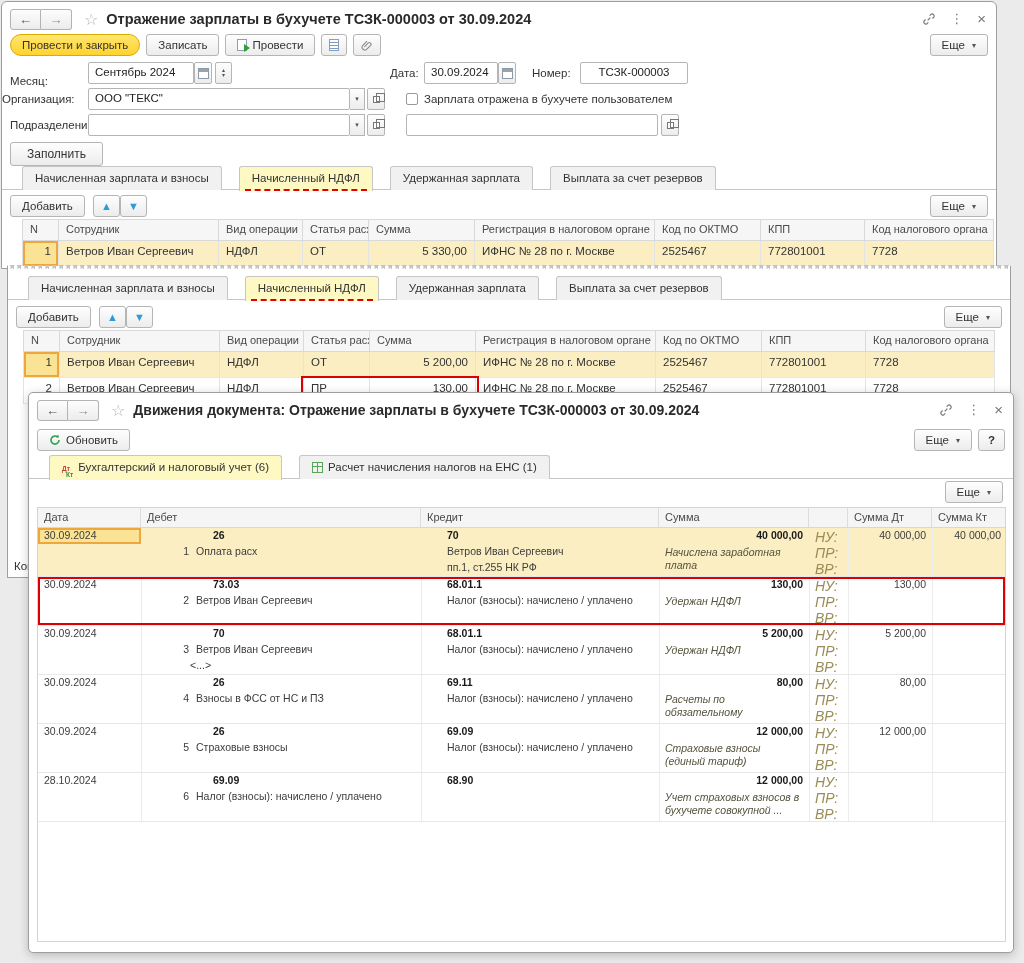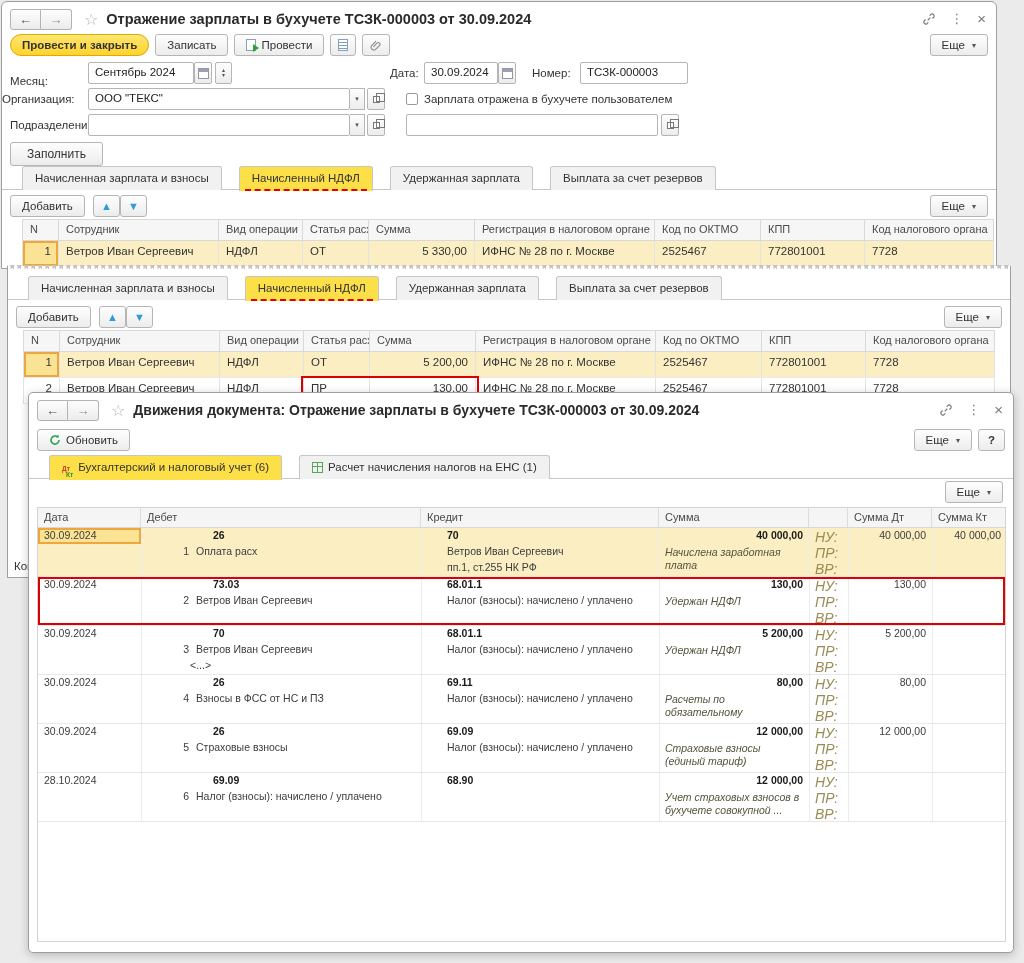--- a/index.html
+++ b/index.html
@@ -18,21 +18,21 @@
   .navbtn:first-child { border-radius:3px 0 0 3px; }
   .navbtn:last-child { border-radius:0 3px 3px 0; border-left:none; color:#8f8f8f; }
   .star { font-size:16px; color:#b5b5b5; margin:0 8px 0 12px; }
   .wtitle { font-size:14.5px; font-weight:bold; color:#2a2a2a; white-space:nowrap; }
   .winctl { position:absolute; right:10px; top:8px; display:flex; align-items:center; gap:14px; }
   .kebab { font-size:13px; color:#777; cursor:pointer; }
   .closex { font-size:15px; color:#777; cursor:pointer; }
 
   
   .btn { display:inline-flex; align-items:center; gap:5px; height:22px; padding:0 11px; background:linear-gradient(#fefefe,#ececec); border:1px solid #b5b5b5; border-radius:3px; font-size:11.5px; color:#333; cursor:pointer; font-family:"Liberation Sans",sans-serif; }
-  .btn.yellow { background:linear-gradient(#ffe670,#ffd32e); border-color:#d8ac00; font-weight:bold;border-radius:11px; }
+  .btn.yellow { background:linear-gradient(#ffe670,#ffd32e); border-color:#d8ac00; font-weight:normal;border-radius:11px; }
   .btn.iconbtn { padding:0 7px; }
   .dd { font-size:8px; color:#555; margin-left:2px; }
 
   
   .icon-post { position:relative; width:10px; height:12px; border:1px solid #8aa0b8; background:#fff; display:inline-block; }
   .icon-post::after { content:""; position:absolute; right:-4px; bottom:-2px; border-left:6px solid #2ea035; border-top:4px solid transparent; border-bottom:4px solid transparent; }
   .icon-doclist { width:10px; height:12px; border:1px solid #8aa0b8; background:repeating-linear-gradient(#fff 0 2px, #7a9cc6 2px 3px); display:inline-block; }
   .icon-cal { width:11px; height:11px; border:1px solid #8d99a5; background:linear-gradient(#98a3ae 0 3px, #fff 3px); display:inline-block; }
   .icon-open { position:relative; width:7px; height:7px; border:1px solid #777; background:#fff; display:inline-block; }
   .icon-open::before { content:""; position:absolute; left:2px; top:-4px; width:7px; height:7px; border:1px solid #777; }
@@ -52,21 +52,21 @@
   .frow { position:absolute; height:22px; display:flex; align-items:center; }
   .flabel { color:#333; }
   .fld { height:22px; border:1px solid #b5b5b5; border-radius:2px; background:#fff; padding:3px 6px; font-size:11.5px; color:#222; white-space:nowrap; overflow:hidden; }
   .ddbtn { width:15px; height:22px; border:1px solid #b5b5b5; border-left:none; background:linear-gradient(#fefefe,#ececec); display:inline-flex; align-items:center; justify-content:center; font-size:7px; color:#555; cursor:pointer; }
   .chk { width:12px; height:12px; border:1px solid #9a9a9a; background:#fff; border-radius:2px; margin-right:6px; flex:none; cursor:pointer; }
   .fillbtn { position:absolute; top:140px; left:8px; height:24px; padding:0 16px; font-size:12px; }
 
   
   .tabsbar { position:absolute; left:0; right:0; border-bottom:1px solid #c6c6c6; padding-left:4px; height:24px; }
   .tab { position:relative; display:inline-block; height:24px; line-height:22px; padding:0 12px; border:1px solid #c6c6c6; border-bottom:none; border-radius:3px 3px 0 0; background:#f1f1f1; font-size:11.5px; color:#333; margin-right:1px; vertical-align:bottom; cursor:pointer;margin-left:16px; }
-  .tab.active { background:#fde047; height:25px; margin-bottom:-1px; }
+  .tab.active { background:#fef9c3; height:25px; margin-bottom:-1px; }
   .dashannot { position:absolute; left:5px; right:5px; bottom:0; border-bottom:2px dashed #e30000; }
 
   .gridbar { position:absolute; left:8px; right:8px; height:24px; display:flex; align-items:flex-end; gap:8px; }
   .gridbar .grpmore { position:absolute; right:0; }
 
   
   .t12 { position:absolute; font-size:11.5px; }
   .trow { display:grid; grid-template-columns:36px 160px 84px 66px 106px 180px 106px 104px 130px; align-items:stretch; }
   .trow > div { padding:4px 7px; border-right:1px solid #e3e3e3; white-space:nowrap; overflow:hidden; }
   .trow > div:last-child { border-right:none; }
@@ -179,21 +179,21 @@
     <div class="frow" style="left:422px; top:2px;">
       <div class="fld" style="width:74px;">30.09.2024</div>
       <span class="sqbtn">
           <span class="icon-cal"></span>
         </span>
     </div>
     <div class="frow" style="left:530px; top:2px;">
         <span class="flabel">Номер:</span>
       </div>
     <div class="frow" style="left:578px; top:2px;">
-        <div class="fld" style="width:108px;">ТСЗК-000003</div>
+        <div class="fld" style="width:108px;text-align:center;">ТСЗК-000003</div>
       </div>
 
     <div class="frow" style="left:0; top:28px;">
         <span class="flabel">Организация:</span>
       </div>
     <div class="frow" style="left:86px; top:28px;">
       <div class="fld" style="width:262px;">ООО "ТЕКС"</div>
       <span class="ddbtn">
           <span>▾</span>
         </span>

